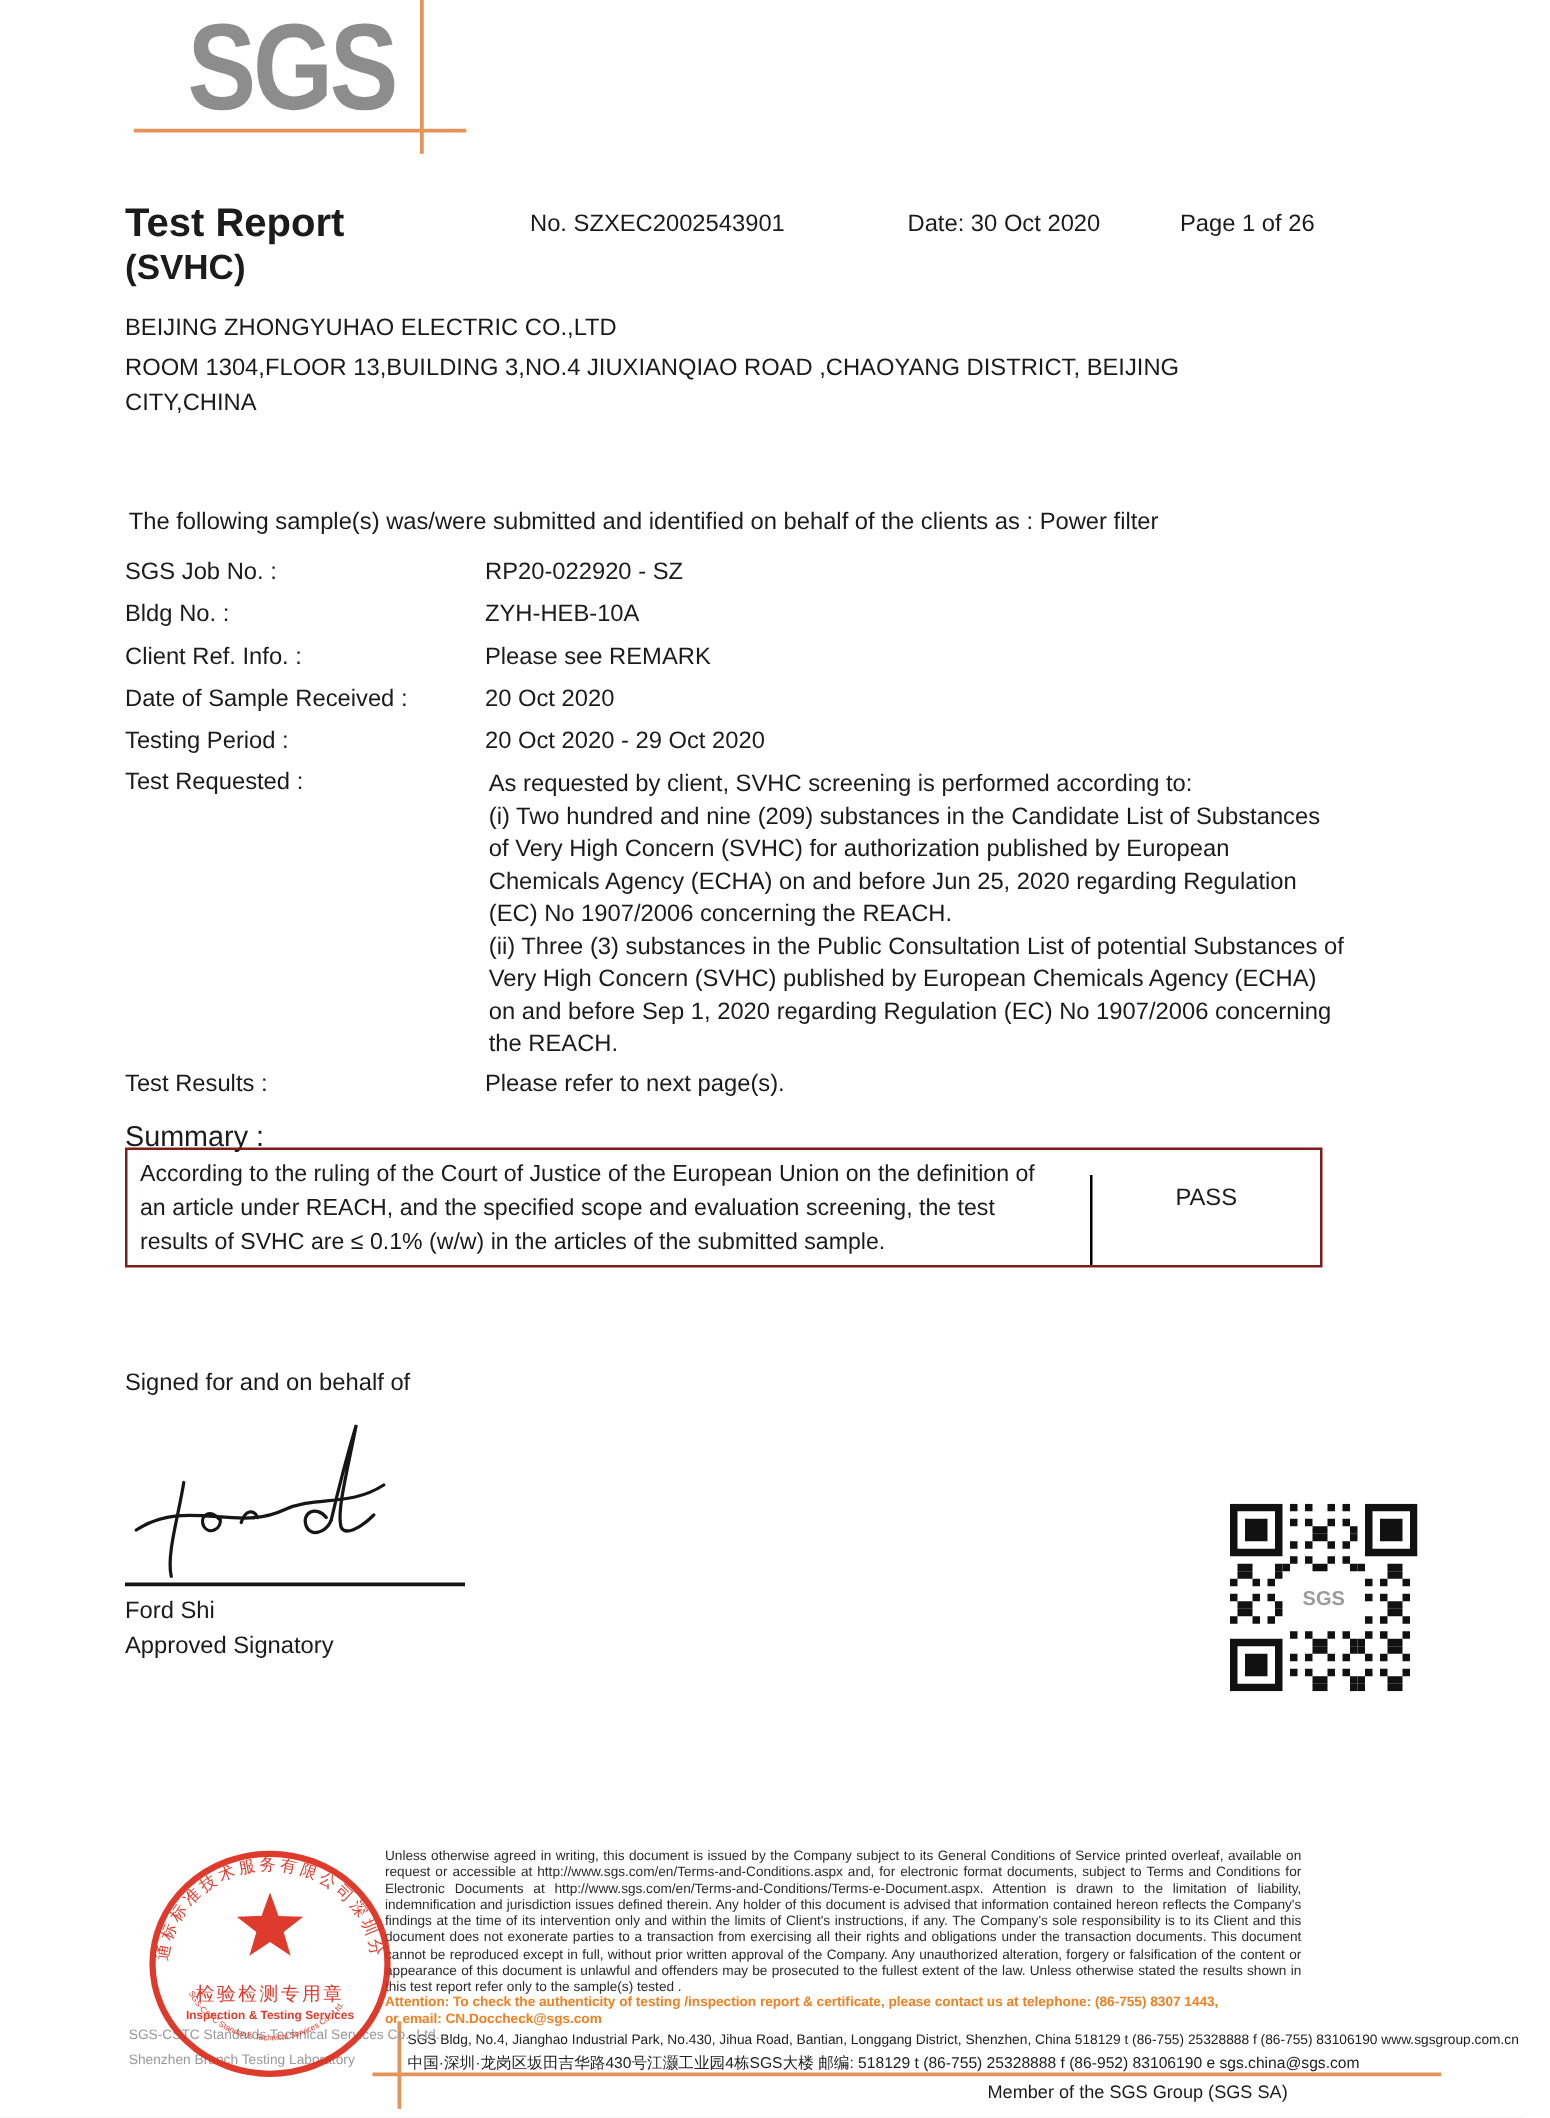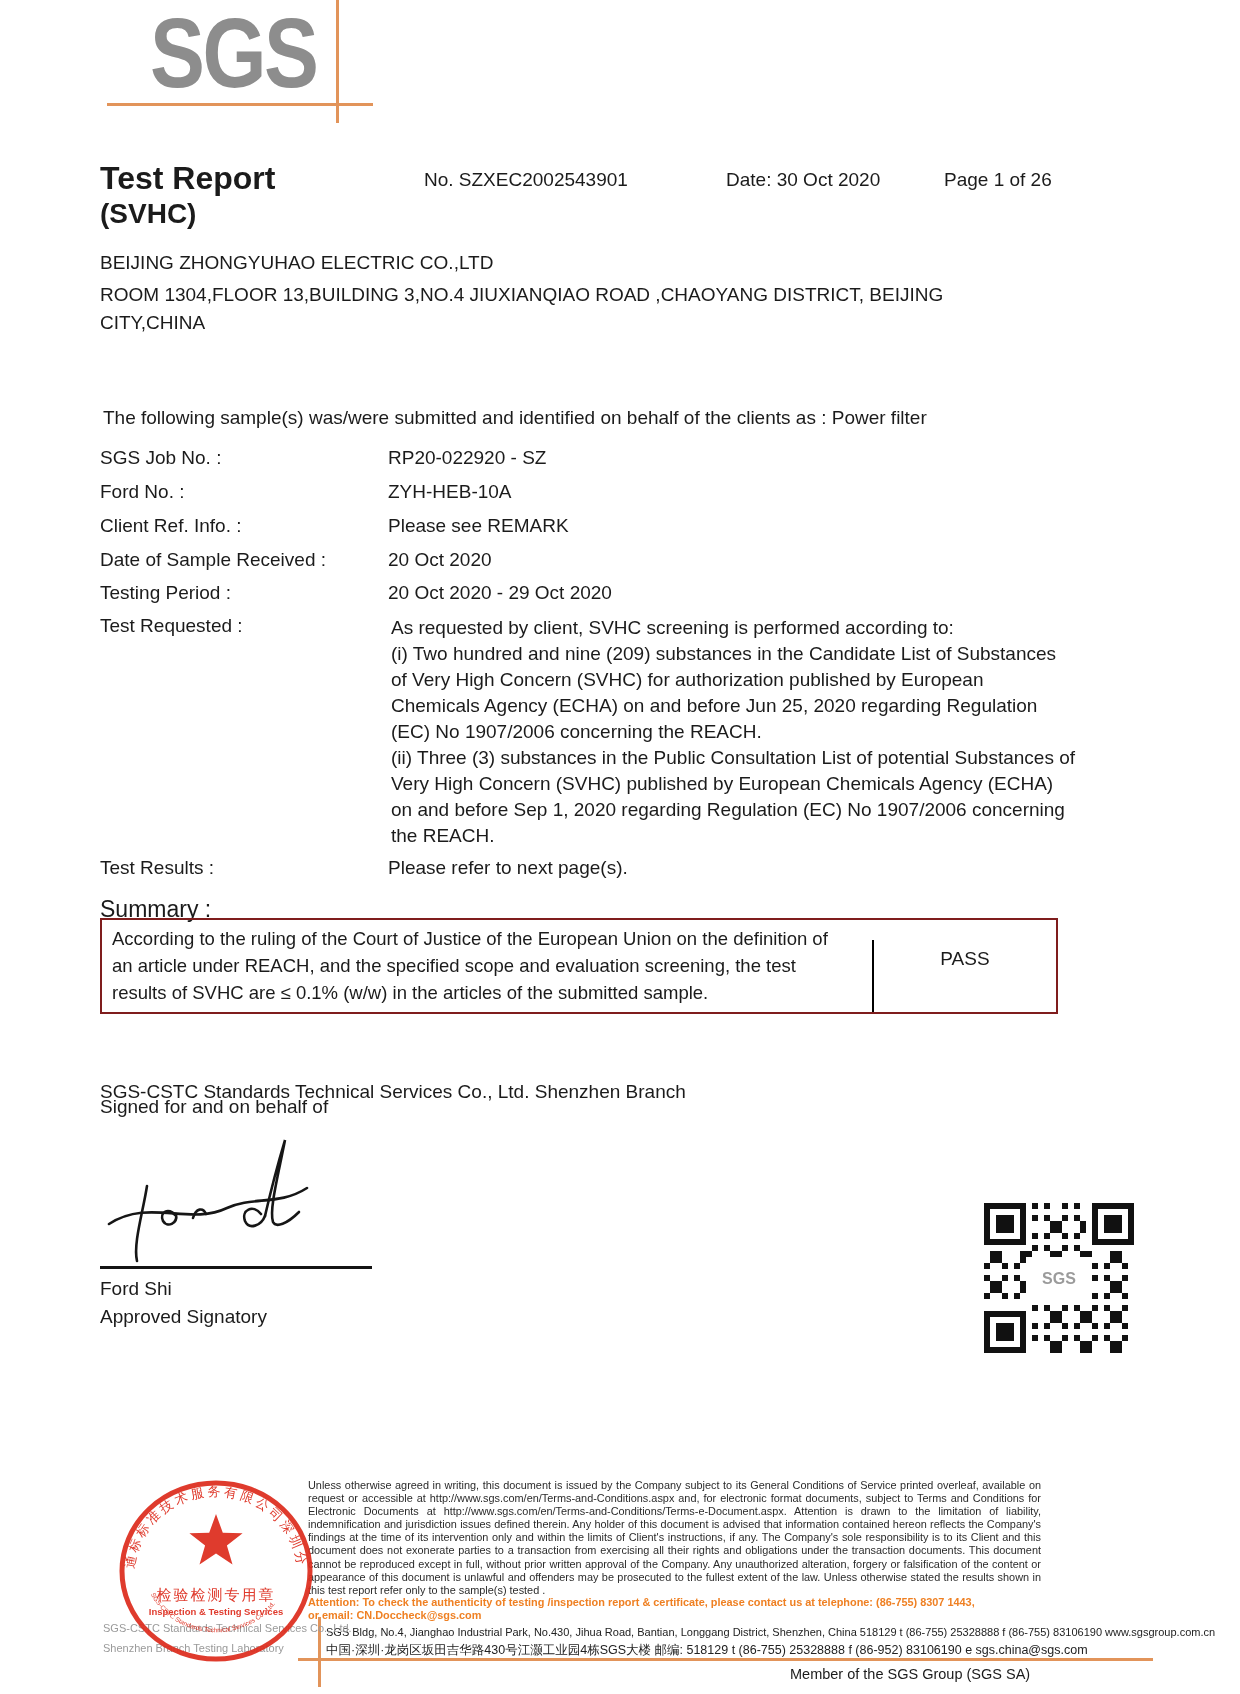--- a/index.html
+++ b/index.html
@@ -86,21 +86,21 @@
 
   <div class="client-name">BEIJING ZHONGYUHAO ELECTRIC CO.,LTD</div>
   <div class="client-address">ROOM 1304,FLOOR 13,BUILDING 3,NO.4 JIUXIANQIAO ROAD ,CHAOYANG DISTRICT, BEIJING
  CITY,CHINA</div>
 
   <div class="intro">The following sample(s) was/were submitted and identified on behalf of the clients as : Power filter</div>
 
   <div class="flabel" style="top:447px">SGS Job No. :</div>
   <div class="fvalue" style="top:447px">RP20-022920 - SZ</div>
 
-  <div class="flabel" style="top:481px">Ford No. :</div>
+  <div class="flabel" style="top:481px">Bldg No. :</div>
   <div class="fvalue" style="top:481px">ZYH-HEB-10A</div>
 
   <div class="flabel" style="top:515px">Client Ref. Info. :</div>
   <div class="fvalue" style="top:515px">Please see REMARK</div>
 
   <div class="flabel" style="top:549px">Date of Sample Received :</div>
   <div class="fvalue" style="top:549px">20 Oct 2020</div>
 
   <div class="flabel" style="top:582px">Testing Period :</div>
   <div class="fvalue" style="top:582px">20 Oct 2020 - 29 Oct 2020</div>
@@ -121,21 +121,20 @@
 
   <div class="summary-heading">Summary :</div>
   <div class="summary-box">
     <div class="summary-text">According to the ruling of the Court of Justice of the European Union on the definition of
 an article under REACH, and the specified scope and evaluation screening, the test
 results of SVHC are ≤ 0.1% (w/w) in the articles of the submitted sample.</div>
     <div class="summary-verdict">PASS</div>
   </div>
 
   <div class="signed-for">Signed for and on behalf of</div>
-  <div class="signed-co">SGS-CSTC Standards Technical Services Co., Ltd. Shenzhen Branch</div>
 
   <svg class="sig-svg" width="230" height="140" viewBox="0 0 230 140">
     <g fill="none" stroke="#161616" stroke-width="2.6" stroke-linecap="round">
       <path d="M44,58 C40,84 30,116 34,133"></path>
       <path d="M6,96 C46,70 86,98 124,80 C150,68 176,78 204,60"></path>
       <path d="M72,87 C66,79 56,84 60,93 C64,100 75,96 73,86"></path>
       <path d="M90,90 C93,80 100,79 103,86"></path>
       <path d="M158,86 C150,76 138,82 142,93 C146,102 158,98 162,88"></path>
       <path d="M162,88 C168,62 176,32 182,12 C175,48 166,82 170,94 C173,100 184,96 196,84"></path>
     </g>

